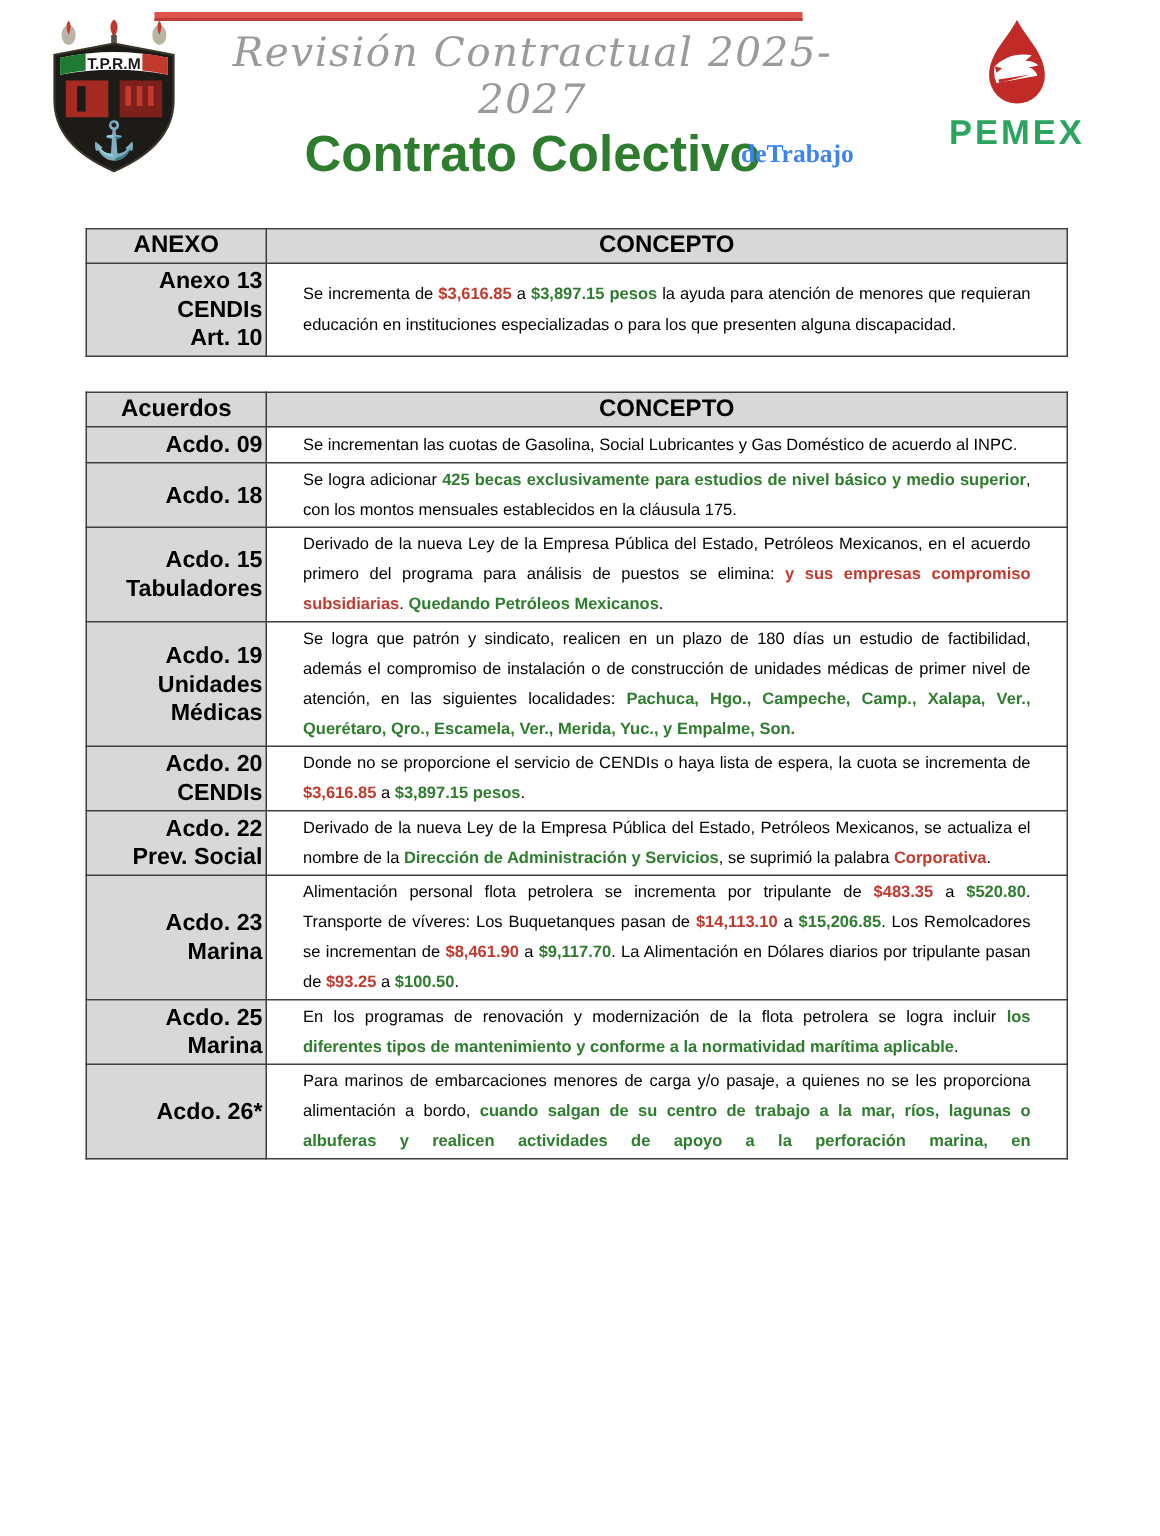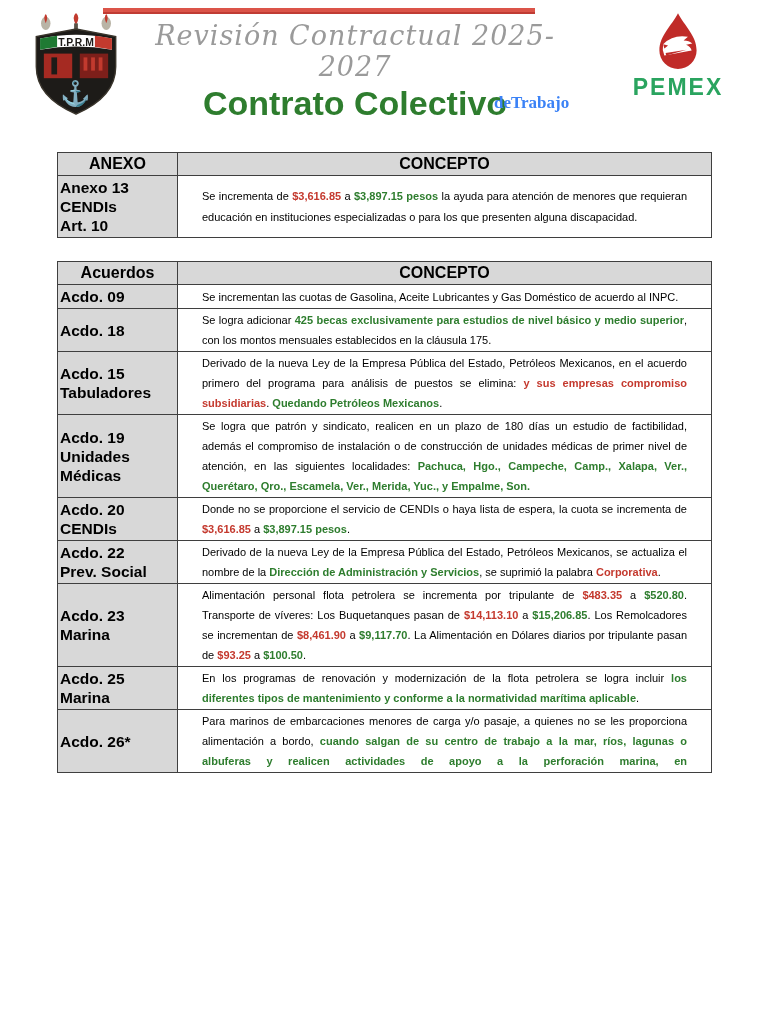--- a/index.html
+++ b/index.html
@@ -18,21 +18,21 @@
                   font-size:27px; letter-spacing:1px; }
   .main-title { color:var(--title-green,#2e7d2e); font-weight:bold; font-size:34px; margin-top:2px; }
   .sub-title { position:absolute; left:494px; top:93px; font-weight:bold; font-size:17px; color:#3b82f6;font-family:Liberation Serif, serif; }
 
   table { border-collapse:collapse; table-layout:fixed; width:655px; background:#fff; }
   .tbl1 { position:absolute; left:57px; top:152px; }
   .tbl2 { position:absolute; left:57px; top:261px; }
   th, td { border:1.5px solid #3f3f3f; }
   th { background:var(--cell-gray,#d8d8d8); font-size:16px; font-weight:bold; height:23px; padding:1px 4px; color:#000; }
   .col-label { width:120px; }
-  td.label-cell { background:var(--cell-gray,#d8d8d8); font-weight:bold; text-align:left;
+  td.label-cell { background:var(--cell-gray,#d8d8d8); font-weight:bold; text-align:right;
                   vertical-align:middle; font-size:15.5px; line-height:19px; padding:2px; color:#000; }
   td.concept-cell { padding:1px 24px; font-size:11px; line-height:20px; text-align:justify;
                     vertical-align:middle; color:#000; }
   .tbl1 td.concept-cell { line-height:21px; }
   .tbl2 tr:last-child td.concept-cell { text-align-last:justify; }
   .seg-k { color:#000; }
   .seg-r { color:var(--text-red,#c4392e); font-weight:bold; }
   .seg-g { color:var(--text-green,#2e7d2e); font-weight:bold; }
 
   .footer { position:absolute; left:60px; top:980px; font-weight:bold; font-size:15px; color:#000; }
@@ -107,21 +107,21 @@
       </colgroup>
     <thead>
       <tr>
         <th>Acuerdos</th>
         <th>CONCEPTO</th>
       </tr>
     </thead>
     <tbody>
         <tr>
           <td class="label-cell">Acdo. 09</td>
-          <td class="concept-cell"><span class="seg-k">Se incrementan las cuotas de Gasolina, Aceite Lubricantes y Gas Doméstico de acuerdo al INPC.</span></td>
+          <td class="concept-cell"><span class="seg-k">Se incrementan las cuotas de Gasolina, Social Lubricantes y Gas Doméstico de acuerdo al INPC.</span></td>
         </tr>
         <tr>
           <td class="label-cell">Acdo. 18</td>
           <td class="concept-cell"><span class="seg-k">Se logra adicionar </span><span class="seg-g">425 becas exclusivamente para estudios de nivel básico y medio superior</span><span class="seg-k">, con los montos mensuales establecidos en la cláusula 175.</span></td>
         </tr>
         <tr>
           <td class="label-cell">Acdo. 15<br>Tabuladores</td>
           <td class="concept-cell"><span class="seg-k">Derivado de la nueva Ley de la Empresa Pública del Estado, Petróleos Mexicanos, en el acuerdo primero del programa para análisis de puestos se elimina:  </span><span class="seg-r">y sus empresas compromiso subsidiarias</span><span class="seg-k">. </span><span class="seg-g">Quedando Petróleos Mexicanos</span><span class="seg-k">.</span></td>
         </tr>
         <tr>

